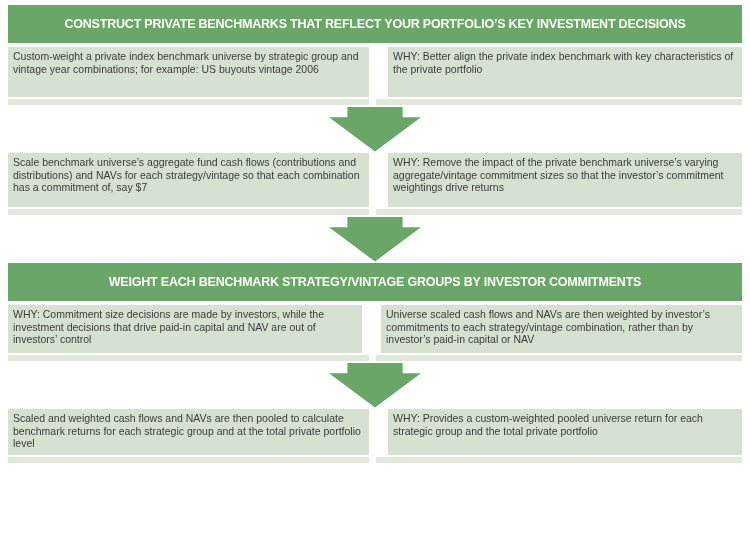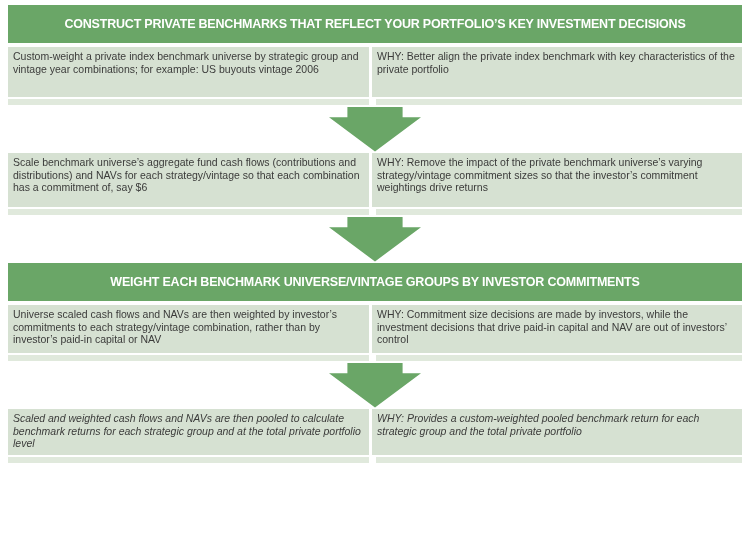--- a/index.html
+++ b/index.html
@@ -21,21 +21,21 @@
     justify-content: center;
     text-align: center;
     font-weight: bold;
     font-size: 12.5px;
     letter-spacing: -0.2px;
     margin-bottom: 4px;
     padding: 0 6px;
   }
   .cells-row {
     display: flex;
-    gap: 3px;
+    gap: 19px;
     margin-bottom: 2px;
   }
   .cell {
     background: var(--cell-green, #d6e1d2);
     color: var(--body-text, #3b3b3a);
     font-size: 10.5px;
     line-height: 12.5px;
     box-sizing: border-box;
     padding: 3px 6px 3px 5px;
   }
@@ -57,21 +57,21 @@
   .down-arrow {
     width: 92px;
     height: 45px;
     background: var(--arrow-green, #6aa667);
     clip-path: polygon(20% 0, 80% 0, 80% 24%, 100% 24%, 50% 100%, 0 24%, 20% 24%);
   }
   
   .step1 .cell { min-height: 50px; }
   .step2 .cell { min-height: 54px; }
   .step3 .cell { min-height: 48px; }
-  .step4 .cell { min-height: 46px; font-style: italic; }
+  .step4 .cell { min-height: 46px; }
 </style>
 </head>
 <body>
 
 <div class="diagram">
 
   <div class="section step1">
     <div class="step-header">CONSTRUCT PRIVATE BENCHMARKS THAT REFLECT YOUR PORTFOLIO’S KEY INVESTMENT DECISIONS</div>
     <div class="cells-row">
       <div class="cell left">Custom-weight a private index benchmark universe by strategic group and vintage year combinations; for example: US buyouts vintage 2006</div>
@@ -82,53 +82,53 @@
       <div class="strip right"></div>
     </div>
   </div>
 
   <div class="arrow-wrap">
     <div class="down-arrow"></div>
   </div>
 
   <div class="section step2">
     <div class="cells-row">
-      <div class="cell left">Scale benchmark universe’s aggregate fund cash flows (contributions and distributions) and NAVs for each strategy/vintage so that each combination has a commitment of, say $6</div>
-      <div class="cell right">WHY: Remove the impact of the private benchmark universe’s varying strategy/vintage commitment sizes so that the investor’s commitment weightings drive returns</div>
+      <div class="cell left">Scale benchmark universe’s aggregate fund cash flows (contributions and distributions) and NAVs for each strategy/vintage so that each combination has a commitment of, say $7</div>
+      <div class="cell right">WHY: Remove the impact of the private benchmark universe’s varying aggregate/vintage commitment sizes so that the investor’s commitment weightings drive returns</div>
     </div>
     <div class="strip-row">
       <div class="strip left"></div>
       <div class="strip right"></div>
     </div>
   </div>
 
   <div class="arrow-wrap">
     <div class="down-arrow"></div>
   </div>
 
   <div class="section step3">
-    <div class="step-header">WEIGHT EACH BENCHMARK UNIVERSE/VINTAGE GROUPS BY INVESTOR COMMITMENTS</div>
+    <div class="step-header">WEIGHT EACH BENCHMARK STRATEGY/VINTAGE GROUPS BY INVESTOR COMMITMENTS</div>
     <div class="cells-row">
+      <div class="cell right">WHY: Commitment size decisions are made by investors, while the investment decisions that drive paid-in capital and NAV are out of investors’ control</div>
       <div class="cell left">Universe scaled cash flows and NAVs are then weighted by investor’s commitments to each strategy/vintage combination, rather than by investor’s paid-in capital or NAV</div>
-      <div class="cell right">WHY: Commitment size decisions are made by investors, while the investment decisions that drive paid-in capital and NAV are out of investors’ control</div>
     </div>
     <div class="strip-row">
       <div class="strip left"></div>
       <div class="strip right"></div>
     </div>
   </div>
 
   <div class="arrow-wrap">
     <div class="down-arrow"></div>
   </div>
 
   <div class="section step4">
     <div class="cells-row">
       <div class="cell left">Scaled and weighted cash flows and NAVs are then pooled to calculate benchmark returns for each strategic group and at the total private portfolio level</div>
-      <div class="cell right">WHY: Provides a custom-weighted pooled benchmark return for each strategic group and the total private portfolio</div>
+      <div class="cell right">WHY: Provides a custom-weighted pooled universe return for each strategic group and the total private portfolio</div>
     </div>
     <div class="strip-row">
       <div class="strip left"></div>
       <div class="strip right"></div>
     </div>
   </div>
 
 </div>
 
 </body></html>

